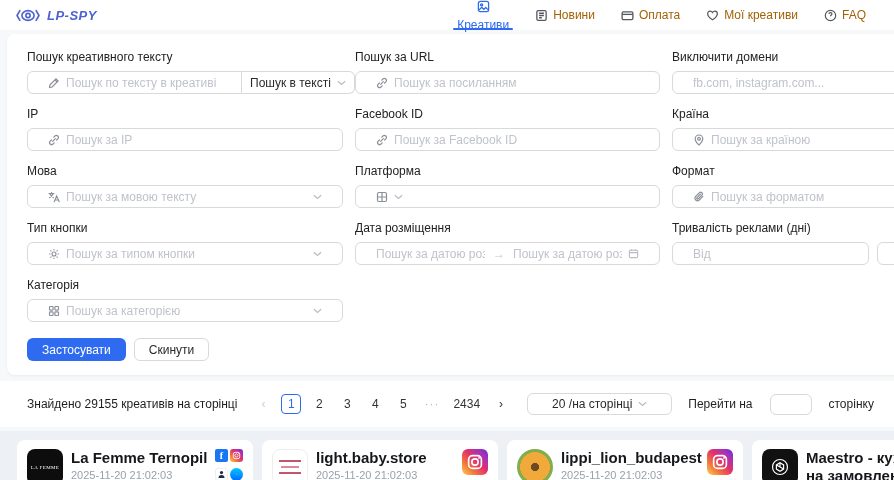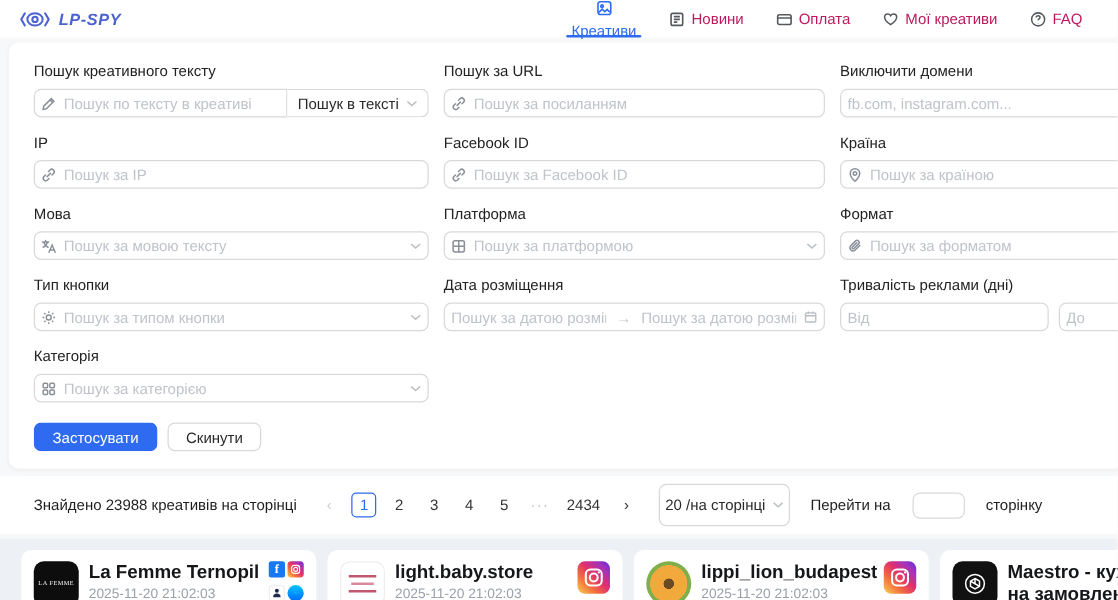--- a/index.html
+++ b/index.html
@@ -5,35 +5,35 @@
   * { margin:0; padding:0; box-sizing:border-box; }
   html,body { width:894px; height:480px; overflow:hidden; background:#f7f8fa;
     font-family:"Liberation Sans", sans-serif; color:#1f1f1f; }
 
   
   .header { height:30px; background:#fff; display:flex; align-items:center;
     justify-content:space-between; padding:0 28px 0 15px; }
   .logo { display:flex; align-items:center; gap:6px; color:#4c63cf; }
   .logo-text { font-size:13px; font-weight:bold; font-style:italic; letter-spacing:.5px; }
   .nav { display:flex; align-items:center; gap:26px; height:30px; }
-  .nav-item { display:flex; align-items:center; gap:5px; font-size:12px; color:#be185d;
+  .nav-item { display:flex; align-items:center; gap:5px; font-size:12px; color:#a16207;
     height:30px; position:relative; cursor:pointer; }
   .nav-item svg { stroke:#55585e; }
   .nav-item.active { color:#2e6bf0;flex-direction:column; }
   .nav-item.active svg { stroke:#2e6bf0; }
   .nav-item.active::after { content:""; position:absolute; left:-4px; right:-4px; bottom:0;
     height:2px; background:#2e6bf0; border-radius:2px; }
 
   
   .filter-card { position:relative; margin:4px 0 0 7px; width:1005px; background:#fff;
     border-radius:8px; box-shadow:0 1px 3px rgba(0,0,0,.05); padding:16px 20px 14px 20px; }
   .fgrid { display:grid; grid-template-columns:316px 305px 330px; column-gap:12px; row-gap:13px; }
   .field label { display:block; font-size:12px; color:#222; margin-bottom:7px; }
   .iwrap { display:flex; align-items:center; height:23px; border:1px solid #d9d9d9;
-    border-radius:6px; background:#fff; padding:0 5px; gap:6px; }
+    border-radius:6px; background:#fff; padding:0 20px; gap:6px; }
   .iwrap .ficon { display:flex; align-items:center; color:#8a8f98; flex:none; }
   .iwrap input { border:none; outline:none; flex:1; min-width:0; font-size:12px;
     font-family:"Liberation Sans",sans-serif; color:#333; background:transparent; }
   .iwrap input::placeholder { color:#bfc3ca; }
   .chev { color:#b9bdc4; flex:none; display:flex; align-items:center; }
   .group { display:flex; }
   .group .iwrap.main { flex:1; border-radius:6px 0 0 6px; }
   .addon { display:flex; align-items:center; gap:6px; border:1px solid #d9d9d9; border-left:none;
     border-radius:0 6px 6px 0; padding:0 8px; font-size:12px; color:#2a2a2a; height:23px;
     background:#fff; white-space:nowrap; cursor:pointer; }
@@ -51,21 +51,21 @@
   .results { background:#fff; margin-top:6px; height:46px; display:flex; align-items:center;
     padding-left:27px; gap:16px; font-size:12px; }
   .summary { color:#1f1f1f; }
   .pager { display:flex; align-items:center; gap:8px; }
   .pg { min-width:20px; height:20px; display:inline-flex; align-items:center; justify-content:center;
     font-size:12px; border-radius:4px; color:#333; cursor:pointer; padding:0 3px; }
   .pg.active { border:1px solid #2e6bf0; color:#2e6bf0; background:#fff; }
   .pg.prev { color:#c9cdd3; }
   .pg.dots { color:#b9bdc4; letter-spacing:1px; }
   .size-select { display:flex; align-items:center; gap:6px; border:1px solid #d9d9d9;
-    border-radius:6px; height:34px; padding:0 4px; color:#2a2a2a; cursor:pointer; }
+    border-radius:6px; height:22px; padding:0 24px; color:#2a2a2a; cursor:pointer; }
   .goto { display:flex; align-items:center; gap:17px; color:#1f1f1f; }
   .goto input { width:42px; height:21px; border:1px solid #d9d9d9; border-radius:6px;
     outline:none; font-size:12px; padding:0 6px; }
 
   
   .cards { background:#edf0f4; margin-top:4px; height:80px; display:flex; gap:9px;
     padding:9px 0 0 17px; }
   .card { width:236px; flex:none; background:#fff; border-radius:8px 8px 0 0; padding:9px 10px; }
   .card-head { display:flex; gap:8px; }
   .avatar { width:36px; height:36px; border-radius:8px; flex:none; display:flex;
@@ -261,21 +261,20 @@
 
     <div class="field">
       <label>Платформа</label>
       <div class="iwrap">
         <span class="ficon">
           <svg width="12" height="12" viewBox="0 0 12 12" fill="none" stroke="currentColor" stroke-width="1.2">
               <rect x="1.5" y="1.5" width="9" height="9" rx="1.5"></rect>
               <path d="M1.5 6h9M6 1.5v9"></path>
             </svg>
         </span>
-        <input placeholder="Пошук за платформою" style="">
         <span class="chev">
             <svg width="9" height="6" viewBox="0 0 10 6" fill="none" stroke="currentColor" stroke-width="1.4">
               <path d="M1 1l4 3.6L9 1"></path>
             </svg>
           </span>
       </div>
     </div>
 
     <div class="field">
       <label>Формат</label>
@@ -356,21 +355,21 @@
 
   </div>
 
   <div class="btn-row">
     <button class="btn btn-primary">Застосувати</button>
     <button class="btn btn-default">Скинути</button>
   </div>
 </div>
 
 <div class="results">
-  <span class="summary">Знайдено 23988 креативів на сторінці</span>
+  <span class="summary">Знайдено 29155 креативів на сторінці</span>
   <div class="pager">
     <span class="pg prev">‹</span>
     <span class="pg active">1</span>
     <span class="pg">2</span>
     <span class="pg">3</span>
     <span class="pg">4</span>
     <span class="pg">5</span>
     <span class="pg dots">···</span>
     <span class="pg">2434</span>
     <span class="pg">›</span>

